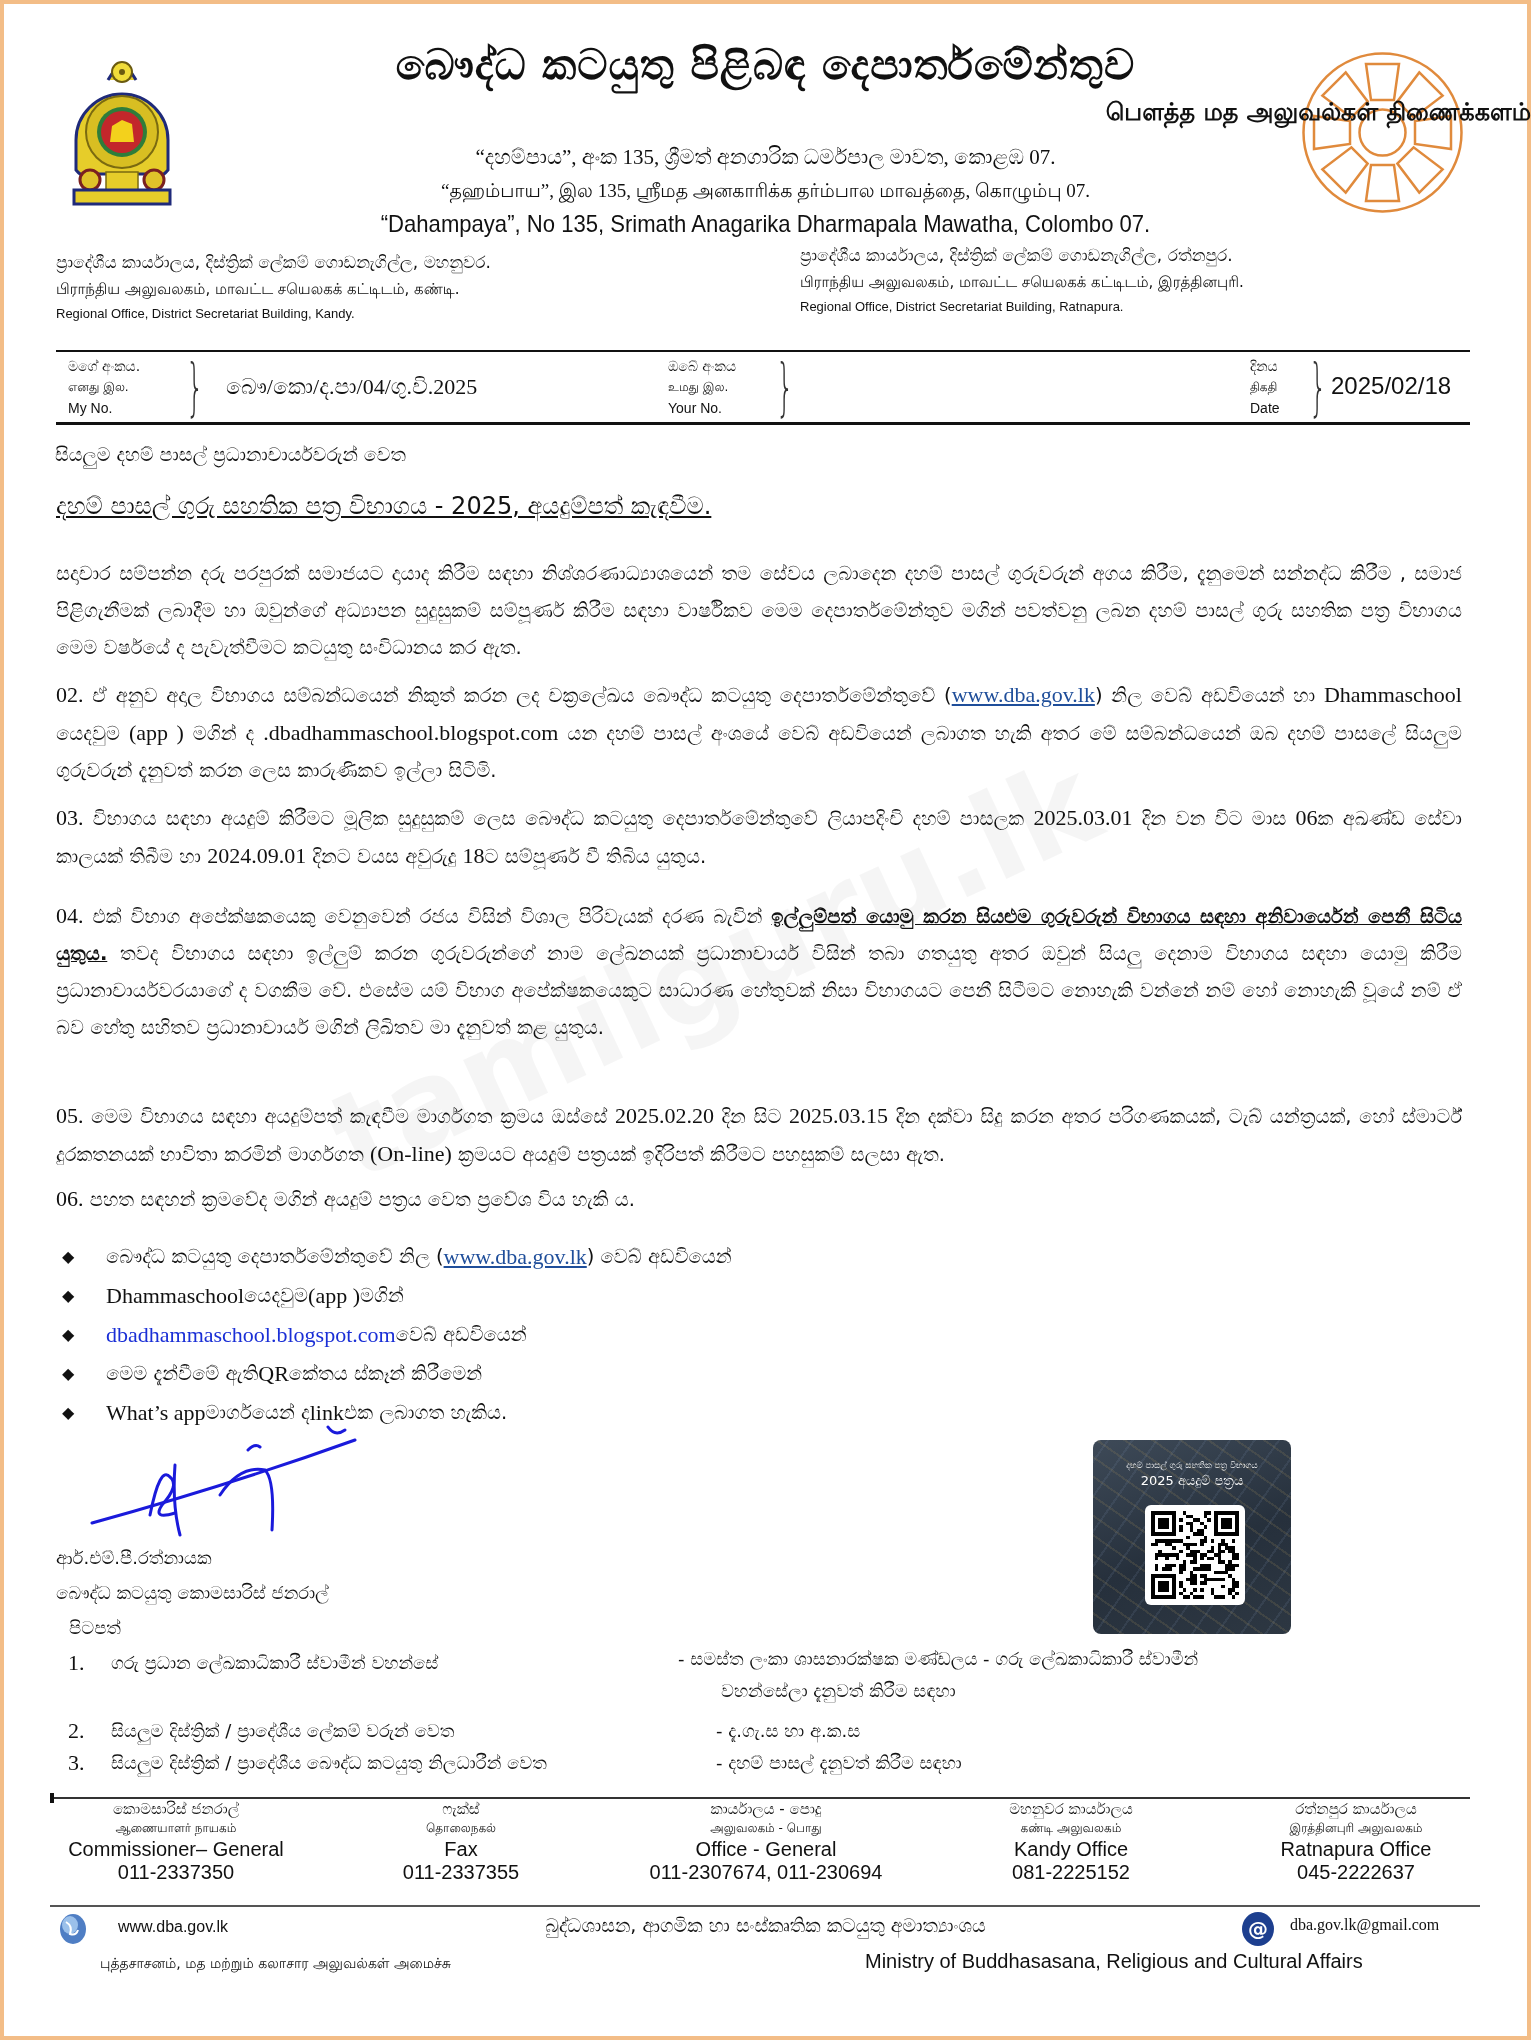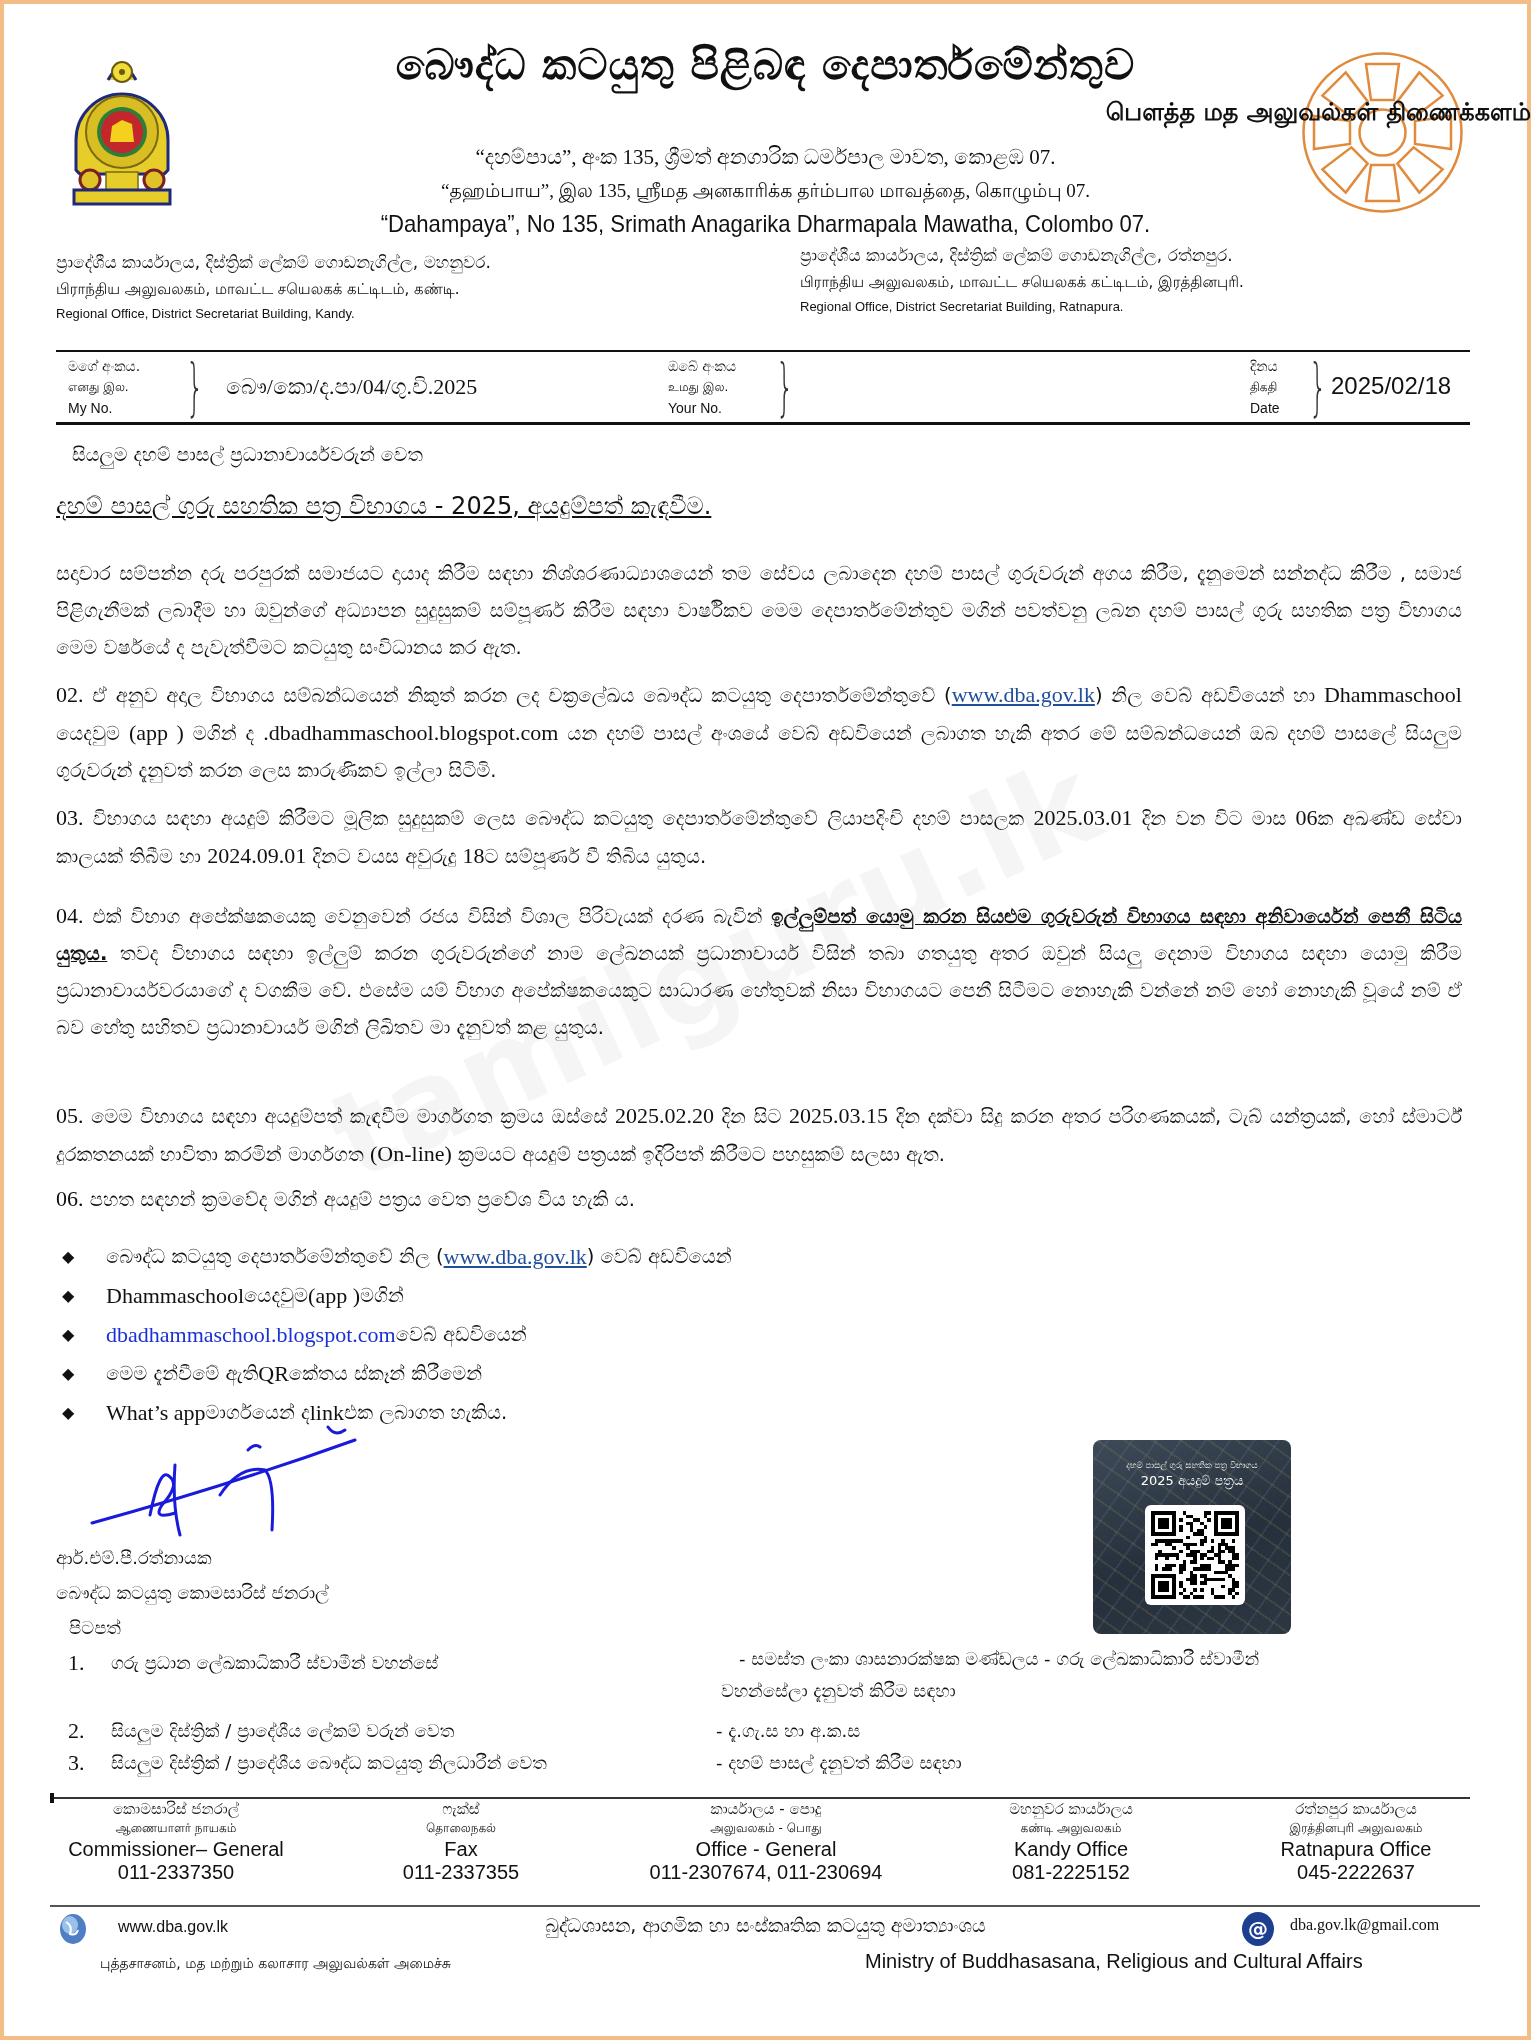--- a/index.html
+++ b/index.html
@@ -24,21 +24,21 @@
   .reg-kandy { left: 56px; top: 252px; }
   .reg-ratna { left: 800px; top: 245px; }
 
   
   .ref-block { left: 56px; top: 350px; width: 1414px; height: 75px; border-top: 2px solid #111; border-bottom: 3px solid #111; }
   .ref-labels { font-family: "DejaVu Sans", sans-serif; font-size: 14px; line-height: 21px; position: absolute; top: 4px; }
   .ref-brace { position: absolute; top: 4px; font-size: 62px; line-height: 62px; font-family: "DejaVu Sans", sans-serif; font-weight: 100; transform: scaleX(0.45); transform-origin: left top; color: #333; }
   .ref-value { position: absolute; top: 22px; font-size: 22px; font-family: "Liberation Serif", serif; }
   .ref-value.date { font-family: "Liberation Sans", sans-serif; font-size: 24px; top: 20px; }
 
-  .addressee { left: 72px; top: 443px; font-size: 19px; font-family: "DejaVu Sans", sans-serif; }
+  .addressee { left: 55px; top: 443px; font-size: 19px; font-family: "DejaVu Sans", sans-serif; }
   .subject { left: 56px; top: 492px; font-size: 24px; font-family: "DejaVu Sans", sans-serif; text-decoration: underline; }
 
   .para { left: 56px; width: 1406px; font-size: 19.5px; line-height: 37px; text-align: justify; font-family: "DejaVu Sans", sans-serif; }
   .para .num { font-family: "Liberation Serif", serif; font-size: 22px; }
   .para .en { font-family: "Liberation Serif", serif; font-size: 22px; }
   .para a, .link { color: #1f4e9a; text-decoration: underline; font-family: "Liberation Serif", serif; font-size: 22px; }
   .para .bu { font-weight: bold; text-decoration: underline; }
   .p1 { top: 555px; }
   .p2 { top: 676px; }
   .p3 { top: 799px; }
@@ -452,21 +452,21 @@
         <rect x="1" y="19" width="5" height="5" fill="#fff"></rect>
         <rect x="2" y="20" width="3" height="3" fill="#000"></rect>
       </svg>
   </div>
 </div>
 
 <div class="abs cc-list">
   <div class="cc-item" style="top:0;">
     <span class="n">1.</span>
     <span class="who" style="top:2px;">ගරු ප්‍රධාන ලේඛකාධිකාරී ස්වාමීන් වහන්සේ</span>
-    <span class="note" style="left:683px; top:-2px;">- සමස්ත ලංකා ශාසනාරක්ෂක මණ්ඩලය   - ගරු ලේඛකාධිකාරී ස්වාමීන්</span>
+    <span class="note" style="left:622px; top:-2px;">- සමස්ත ලංකා ශාසනාරක්ෂක මණ්ඩලය   - ගරු ලේඛකාධිකාරී ස්වාමීන්</span>
     <span class="note" style="left:665px; top:30px;">වහන්සේලා දැනුවත් කිරීම සඳහා</span>
   </div>
   <div class="cc-item" style="top:68px;">
     <span class="n">2.</span>
     <span class="who" style="top:2px;">සියලුම දිස්ත්‍රික් / ප්‍රාදේශීය ලේකම් වරුන් වෙත</span>
     <span class="note" style="left:660px; top:2px;">-  දැ.ගැ.ස හා අ.ක.ස</span>
   </div>
   <div class="cc-item" style="top:100px;">
     <span class="n">3.</span>
     <span class="who" style="top:2px;">සියලුම දිස්ත්‍රික් / ප්‍රාදේශීය බෞද්ධ කටයුතු නිලධාරීන් වෙත</span>

